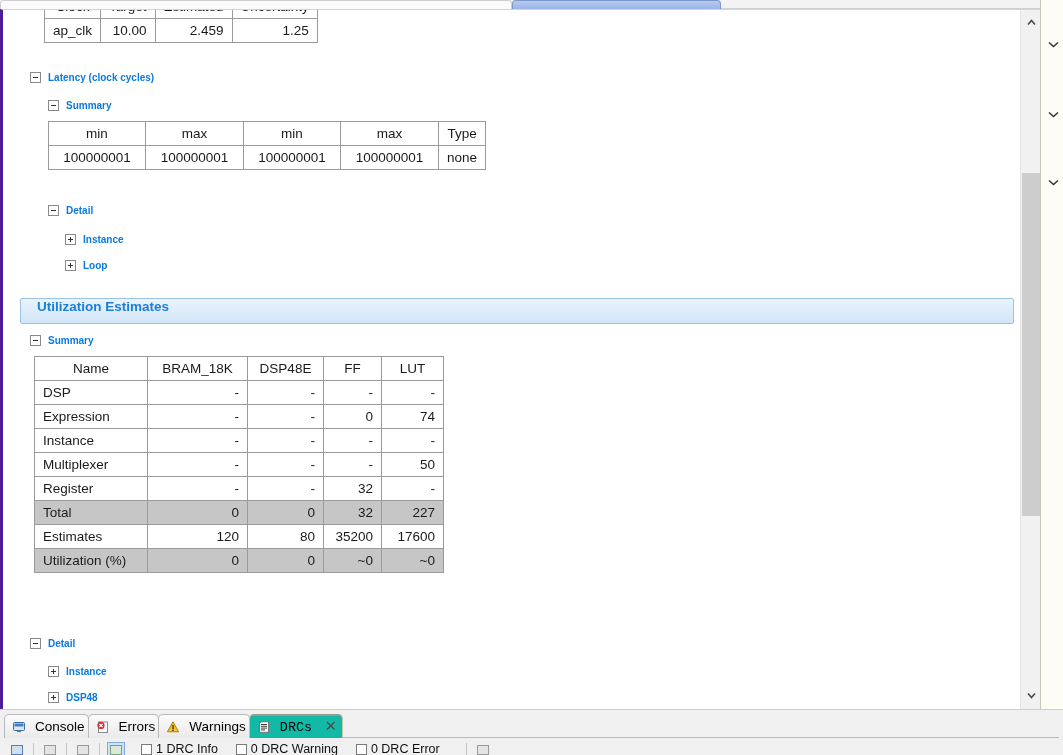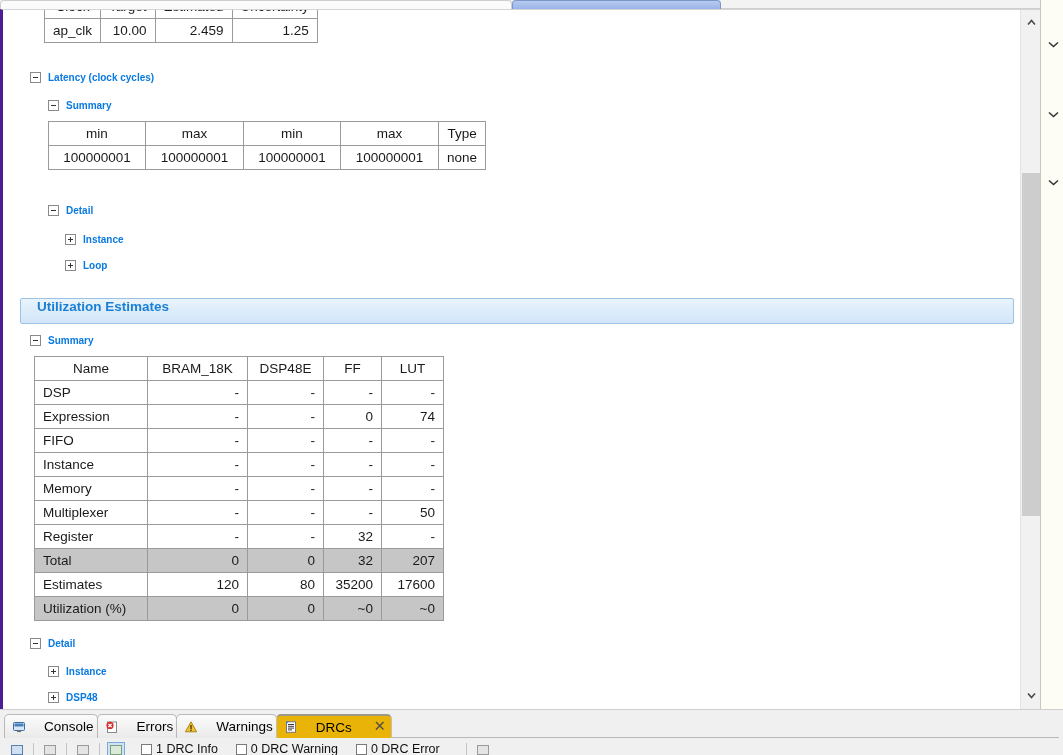--- a/index.html
+++ b/index.html
@@ -110,29 +110,30 @@
   }
   .band .band-t { font-weight: bold; color: #1b7fd4; font-size: 13.5px; }
 
   
   .bottom {
     position: absolute; left: 0; top: 709px; width: 1063px; height: 46px;
     background: #f0f0f0; border-top: 1px solid #cfcfcf; overflow: hidden;
   }
   .vtabs { position: absolute; left: 4px; top: 4px; height: 24px; display: flex; align-items: flex-end; }
   .vtab {
-    height: 24px; display: flex; align-items: center; gap: 18px;
+    height: 24px; display: flex; align-items: center; gap: 9px;
     padding: 0 3px 0 7px; font-size: 13.5px; color: #000;
     border: 1px solid #b9b9b9; border-bottom: none; border-radius: 5px 5px 0 0;
     background: linear-gradient(to bottom,#fbfbfb,#eaeaea);
     margin-right: -1px; position: relative;
   }
   .vtab.active {
-    background: #eab308; border-color: #c5c2a8; z-index: 3;
+    background: #14b8a6; border-color: #c5c2a8; z-index: 3;
     border-top: 2px solid #9c9a86;
+    font-family: Liberation Mono, monospace;
   }
   .vtab .vico { width: 14px; height: 14px; display:inline-block; position: relative; }
   .tabs-underline {
     position: absolute; left: 4px; top: 27px; width: 1055px; height: 1px; background: #b9b9b9;
   }
 
   
   .btoolbar {
     position: absolute; left: 0; top: 32px; width: 952px; height: 14px;
     background: #f0f0f0; display: flex; align-items: flex-start; padding-left: 8px; gap: 4px;
@@ -262,35 +263,21 @@
                   <td class="rgt">-</td>
                 </tr>
                 <tr>
                   <td class="lft">Expression</td>
                   <td class="rgt">-</td>
                   <td class="rgt">-</td>
                   <td class="rgt">0</td>
                   <td class="rgt">74</td>
                 </tr>
                 <tr>
-                  <td class="lft">FIFO</td>
-                  <td class="rgt">-</td>
-                  <td class="rgt">-</td>
-                  <td class="rgt">-</td>
-                  <td class="rgt">-</td>
-                </tr>
-                <tr>
                   <td class="lft">Instance</td>
-                  <td class="rgt">-</td>
-                  <td class="rgt">-</td>
-                  <td class="rgt">-</td>
-                  <td class="rgt">-</td>
-                </tr>
-                <tr>
-                  <td class="lft">Memory</td>
                   <td class="rgt">-</td>
                   <td class="rgt">-</td>
                   <td class="rgt">-</td>
                   <td class="rgt">-</td>
                 </tr>
                 <tr>
                   <td class="lft">Multiplexer</td>
                   <td class="rgt">-</td>
                   <td class="rgt">-</td>
                   <td class="rgt">-</td>
@@ -301,21 +288,21 @@
                   <td class="rgt">-</td>
                   <td class="rgt">-</td>
                   <td class="rgt">32</td>
                   <td class="rgt">-</td>
                 </tr>
                 <tr class="shaded">
                   <td class="lft">Total</td>
                   <td class="rgt">0</td>
                   <td class="rgt">0</td>
                   <td class="rgt">32</td>
-                  <td class="rgt">207</td>
+                  <td class="rgt">227</td>
                 </tr>
                 <tr>
                   <td class="lft">Estimates</td>
                   <td class="rgt">120</td>
                   <td class="rgt">80</td>
                   <td class="rgt">35200</td>
                   <td class="rgt">17600</td>
                 </tr>
                 <tr class="shaded">
                   <td class="lft">Utilization (%)</td>

